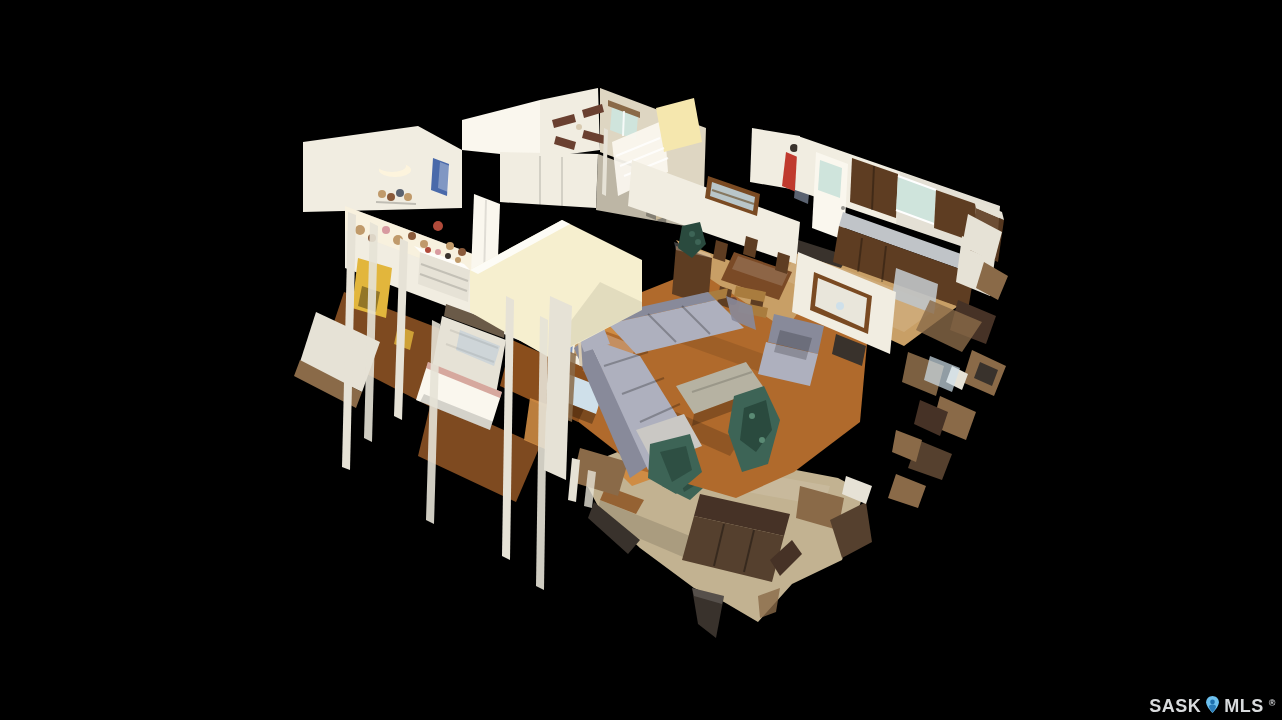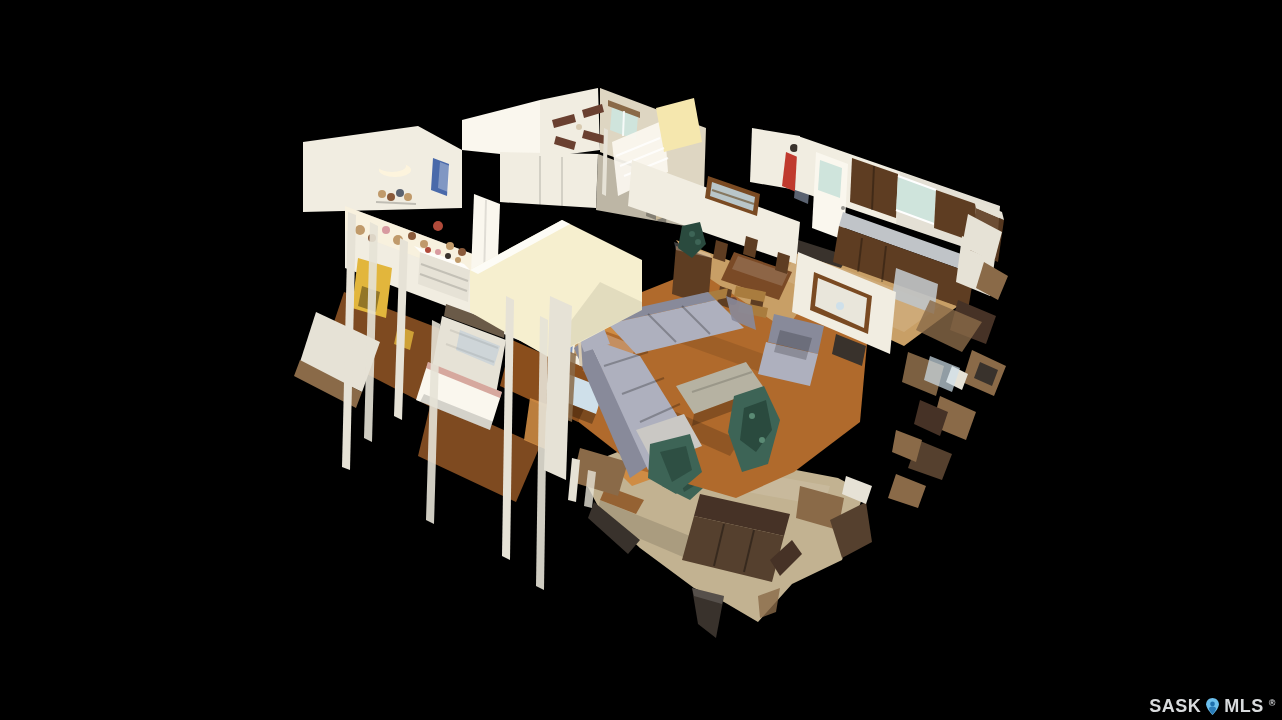--- a/index.html
+++ b/index.html
@@ -5,21 +5,21 @@
   html,body{margin:0;padding:0;}
   body{
     width:1282px;height:720px;overflow:hidden;position:relative;
     background:var(--bg,#000);
     font-family:"Liberation Sans", sans-serif;
   }
   .stage{position:absolute;inset:0;}
   .stage svg{position:absolute;left:0;top:0;}
   .watermark{
     position:absolute;right:6px;bottom:3px;
-    display:flex;align-items:center;gap:4px;
+    display:flex;gap:4px;
     color:var(--text,#d9dbdd);
     font-weight:bold;font-size:18px;letter-spacing:.5px;
     user-select:none;
   }
   .watermark .reg{font-size:9px;align-self:flex-start;margin-top:2px;margin-left:1px;}
   .pin{width:13px;height:17px;display:block;margin:0 1px;}
 </style>
 </head>
 <body>
 

